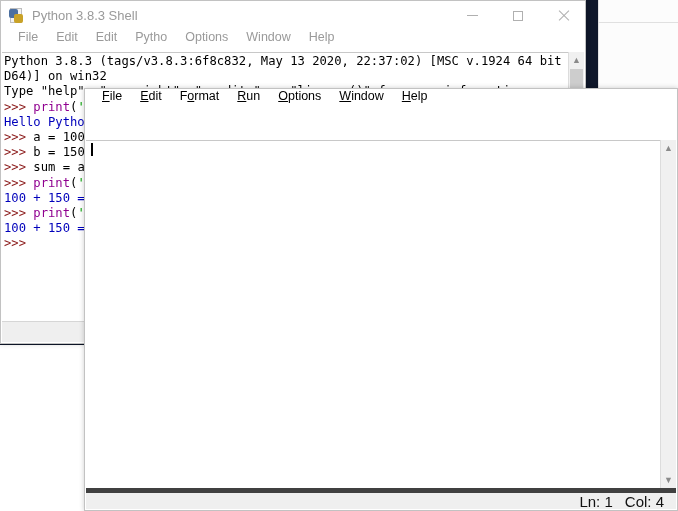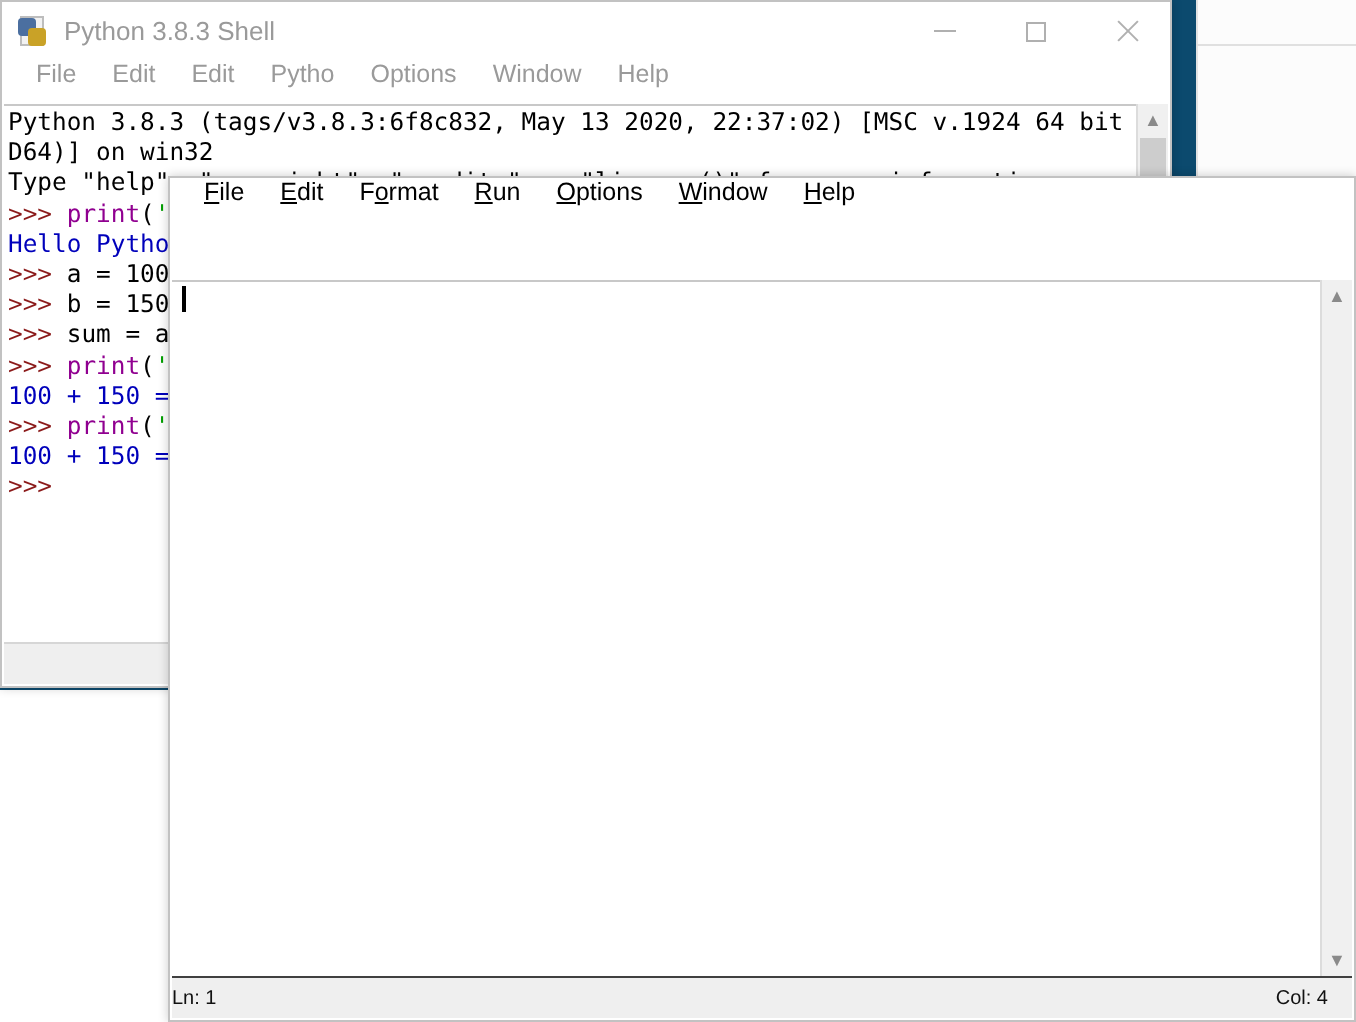--- a/index.html
+++ b/index.html
@@ -13,21 +13,21 @@
     font-family: "Liberation Sans", sans-serif;
     overflow: hidden;
     position: relative;
   }
 
   
   #desktop {
     position: absolute;
     left: 0; top: 0;
     width: 678px; height: 424px;
-    background: #0c4a6e;
+    background: #0f172a;
   }
 
   
   .bg-edge {
     position: absolute;
     background: #d8d8d8;
   }
   .bg-panel {
     position: absolute;
     background: #fdfdfd;
@@ -190,26 +190,26 @@
     left: 1px; right: 1px;
     background: #cdcdcd;
   }
 
   
   .statusbar {
     position: absolute;
     left: 1px; right: 1px; bottom: 1px;
     height: 21px;
     background: #efefef;
-    border-top: 1px solid #404040;
+    border-top: 5px solid #404040;
     box-sizing: border-box;
     display: flex;
     align-items: center;
-    justify-content: space-between;
-    font-size: 10px;
+    justify-content: flex-end;
+    font-size: 15px;
     color: #111;
   }
   .statusbar .cell { padding-right: 12px; white-space: nowrap; }
 
   
   .caret {
     position: absolute;
     width: 1.5px;
     height: 13px;
     background: #000;

